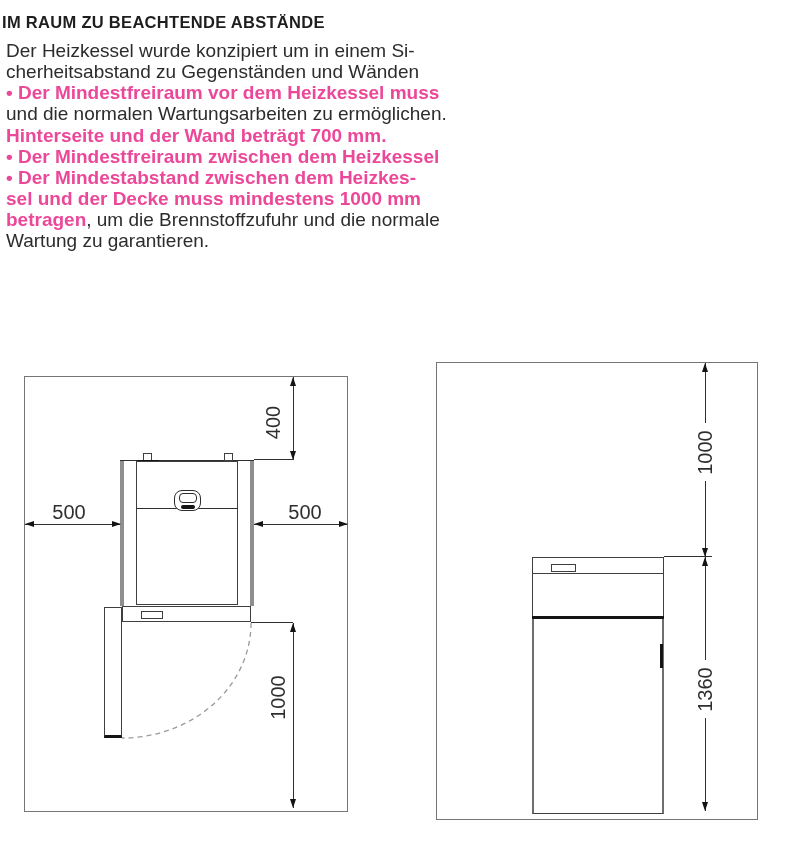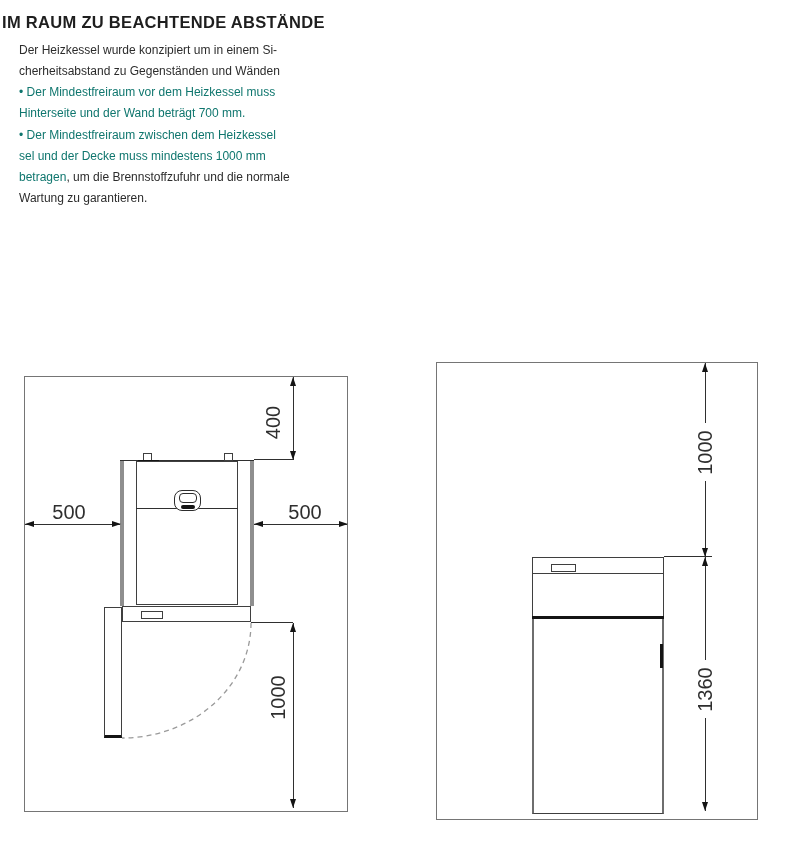--- a/index.html
+++ b/index.html
@@ -1,24 +1,24 @@
 <!DOCTYPE html>
 <html><head>
 <meta charset="utf-8">
 <style>
   html,body{margin:0;padding:0;background:#fff;}
   body{width:802px;height:848px;position:relative;overflow:hidden;
        font-family:"Liberation Sans",sans-serif;color:#2c2c2c;}
 
   .heading{position:absolute;left:2px;top:2px;font-size:16.5px;font-weight:700;
            letter-spacing:.3px;color:#1e1e1e;white-space:nowrap;}
-  .bodytext{position:absolute;left:19px;top:40px;width:420px;
-            font-size:12px;line-height:21.15px;color:#2c2c2c;}
+  .bodytext{position:absolute;left:6px;top:40px;width:420px;
+            font-size:19px;line-height:21.15px;color:#2c2c2c;}
   .tl{white-space:nowrap;}
-  .tl b{font-weight:400;color:#0f766e;}
+  .tl b{font-weight:700;color:#ec4899;}
 
   .diagram{position:absolute;border:1px solid #757575;background:#fff;box-sizing:border-box;}
   #dTop{left:24px;top:376px;width:324px;height:436px;}
   #dSide{left:436px;top:362px;width:322px;height:458px;}
 
   .abs{position:absolute;}
   .vline{position:absolute;width:1px;background:#2f2f2f;}
   .hline{position:absolute;height:1px;background:#2f2f2f;}
   .thin{position:absolute;border:1px solid #3f3f3f;background:#fff;box-sizing:border-box;}
   .gbar{position:absolute;width:4px;background:#8f8f8f;}
@@ -38,22 +38,24 @@
 </style>
 </head>
 <body>
 
 <h1 class="heading">IM RAUM ZU BEACHTENDE ABSTÄNDE</h1>
 
 <div class="bodytext">
   <div class="tl"><b></b><span>Der Heizkessel wurde konzipiert um in einem Si-</span></div>
   <div class="tl"><b></b><span>cherheitsabstand zu Gegenständen und Wänden</span></div>
   <div class="tl"><b>• Der Mindestfreiraum vor dem Heizkessel muss</b><span></span></div>
+  <div class="tl"><b></b><span>und die normalen Wartungsarbeiten zu ermöglichen.</span></div>
   <div class="tl"><b>Hinterseite und der Wand beträgt 700 mm.</b><span></span></div>
   <div class="tl"><b>• Der Mindestfreiraum zwischen dem Heizkessel</b><span></span></div>
+  <div class="tl"><b>• Der Mindestabstand zwischen dem Heizkes-</b><span></span></div>
   <div class="tl"><b>sel und der Decke muss mindestens 1000 mm</b><span></span></div>
   <div class="tl"><b>betragen</b><span>, um die Brennstoffzufuhr und die normale</span></div>
   <div class="tl"><b></b><span>Wartung zu garantieren.</span></div>
 </div>
 
 <section class="diagram" id="dTop">
 
   <div class="vline" style="left:268px;top:0;height:83px;"></div>
   <div class="arrU" style="left:265px;top:0;"></div>
   <div class="arrD" style="left:265px;top:74px;"></div>

